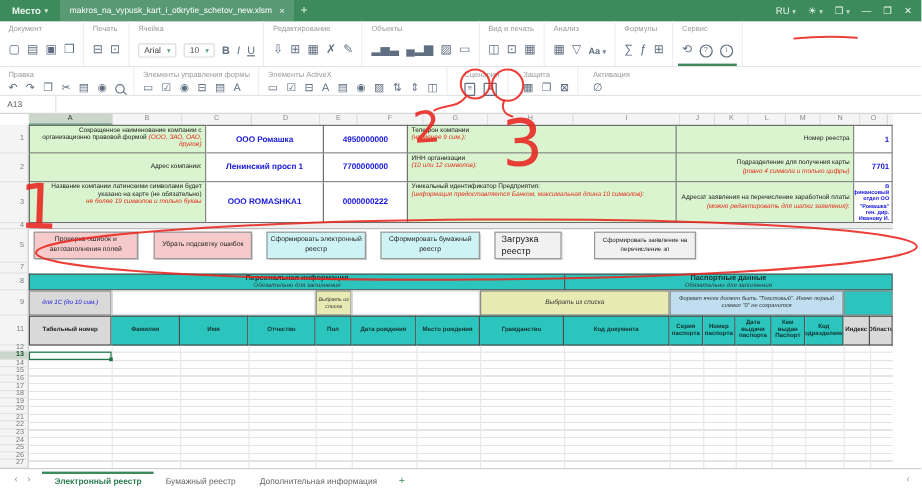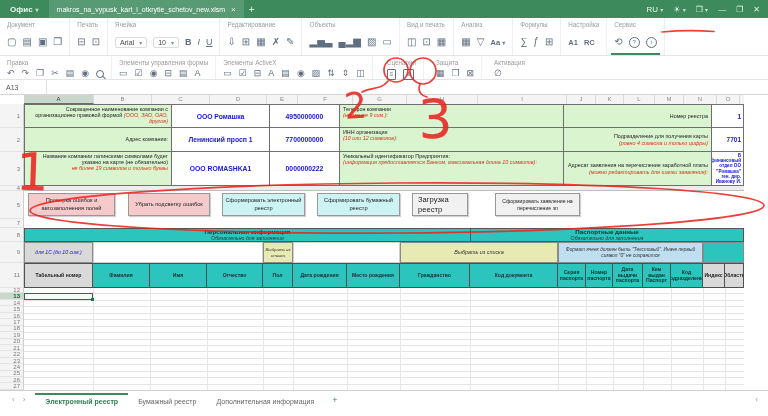--- a/index.html
+++ b/index.html
@@ -98,21 +98,21 @@
   
   .anno{position:absolute;top:0;left:0;z-index:99;pointer-events:none}
   .as{fill:none;stroke:#e8261f;stroke-width:1.7;stroke-linecap:round;opacity:.88}
   .anum{fill:#e8261f;opacity:.88;font-family:"DejaVu Sans",sans-serif}
 </style>
 </head>
 <body>
 
 <div class="titlebar">
   <div class="tb-menu">
-      <span>Офис</span>
+      <span>Место</span>
       <span class="caret">▾</span>
     </div>
   <div class="tb-doc">
       <span>makros_na_vypusk_kart_i_otkrytie_schetov_new.xlsm</span>
       <span class="tb-close">×</span>
     </div>
   <div class="tb-add">+</div>
   <div class="tb-right">
     <span><span>RU</span> <span class="caret">▾</span></span>
     <span>☀ <span class="caret">▾</span></span>
@@ -193,27 +193,20 @@
         <span class="txtbtn"><span>Аа</span> <span class="caret">▾</span></span>
       </div>
   </div>
   <div class="rgroup">
     <div class="rglabel">Формулы</div>
     <div class="ricons">
         <span class="icn">∑</span>
         <span class="icn">ƒ</span>
         <span class="icn">⊞</span>
       </div>
-  </div>
-  <div class="rgroup">
-    <div class="rglabel">Настройка</div>
-    <div class="ricons">
-      <span class="txtbtn">A1</span>
-      <span class="txtbtn">RC</span>
-    </div>
   </div>
   <div class="rgroup">
     <div class="rglabel">Сервис</div>
     <div class="ricons">
         <span class="icn">⟲</span>
         <span class="cq">?</span>
         <span class="cq">i</span>
       </div>
     <div class="grp-active-line"></div>
   </div>

